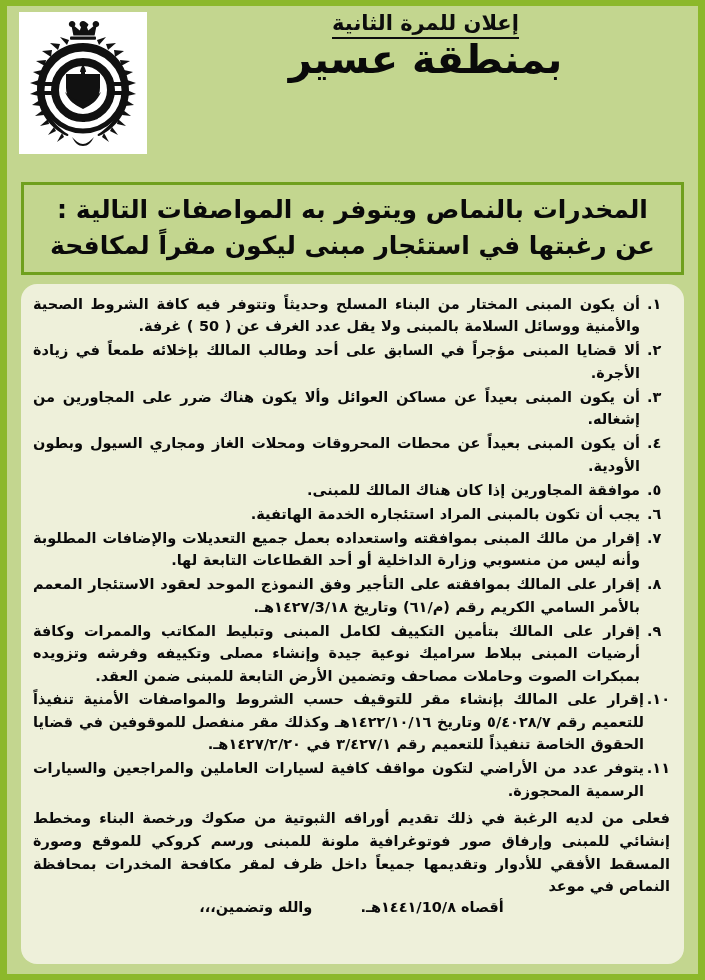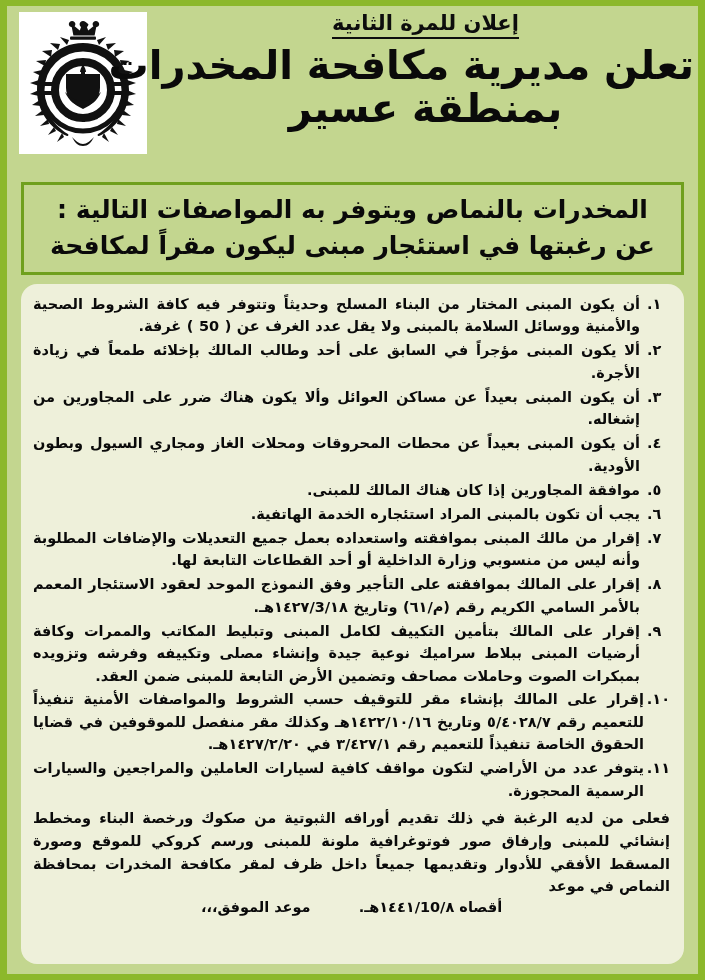--- a/index.html
+++ b/index.html
@@ -232,39 +232,38 @@
               <rect x="58" y="101" width="3" height="5"></rect>
             </g>
           </g>
         </svg>
       </div>
 
       <div class="header-text">
         <div>
           <span class="kicker">إعلان للمرة الثانية</span>
         </div>
-        <div class="head-line">تعلن مديرية مكافحة المخدرات</div>
         <div class="head-line2">بمنطقة عسير</div>
       </div>
     </div>
 
     <div class="subtitle-box">
       <div class="subtitle-line">المخدرات بالنماص ويتوفر به المواصفات التالية :</div>
       <div class="subtitle-line">عن رغبتها في استئجار مبنى ليكون مقراً لمكافحة</div>
     </div>
 
     <div class="body-panel">
       <ol class="req-list">
         <li>
           <span class="num">١.</span>
           <span class="req-text">أن يكون المبنى المختار من البناء المسلح وحديثاً وتتوفر فيه كافة الشروط الصحية والأمنية ووسائل السلامة بالمبنى ولا يقل عدد الغرف عن ( 50 ) غرفة.</span>
         </li>
         <li>
           <span class="num">٢.</span>
-          <span class="req-text">ألا يكون المبنى مؤجراً في السابق على أحد وطالب المالك بإخلائه طمعاً في زيادة الأجرة.</span>
+          <span class="req-text">ألا قضايا المبنى مؤجراً في السابق على أحد وطالب المالك بإخلائه طمعاً في زيادة الأجرة.</span>
         </li>
         <li>
           <span class="num">٣.</span>
           <span class="req-text">أن يكون المبنى بعيداً عن مساكن العوائل وألا يكون هناك ضرر على المجاورين من إشغاله.</span>
         </li>
         <li>
           <span class="num">٤.</span>
           <span class="req-text">أن يكون المبنى بعيداً عن محطات المحروقات ومحلات الغاز ومجاري السيول وبطون الأودية.</span>
         </li>
         <li>
@@ -296,18 +295,18 @@
           <span class="req-text">يتوفر عدد من الأراضي لتكون مواقف كافية لسيارات العاملين والمراجعين والسيارات الرسمية المحجوزة.</span>
         </li>
       </ol>
 
       <div class="closing">فعلى من لديه الرغبة في ذلك تقديم أوراقه الثبوتية من صكوك ورخصة البناء ومخطط إنشائي للمبنى وإرفاق صور فوتوغرافية ملونة للمبنى ورسم كروكي للموقع وصورة المسقط الأفقي للأدوار وتقديمها جميعاً داخل ظرف لمقر مكافحة المخدرات بمحافظة النماص في موعد</div>
 
       <div class="signoff">
         <span>أقصاه</span>
         <span>١٤٤١/10/٨هـ.</span>
         <span class="gap"></span>
-        <span>موعد الموفق،،،</span>
+        <span>والله وتضمين،،،</span>
       </div>
     </div>
 
   </div>
 </div>
 
 </body></html>

